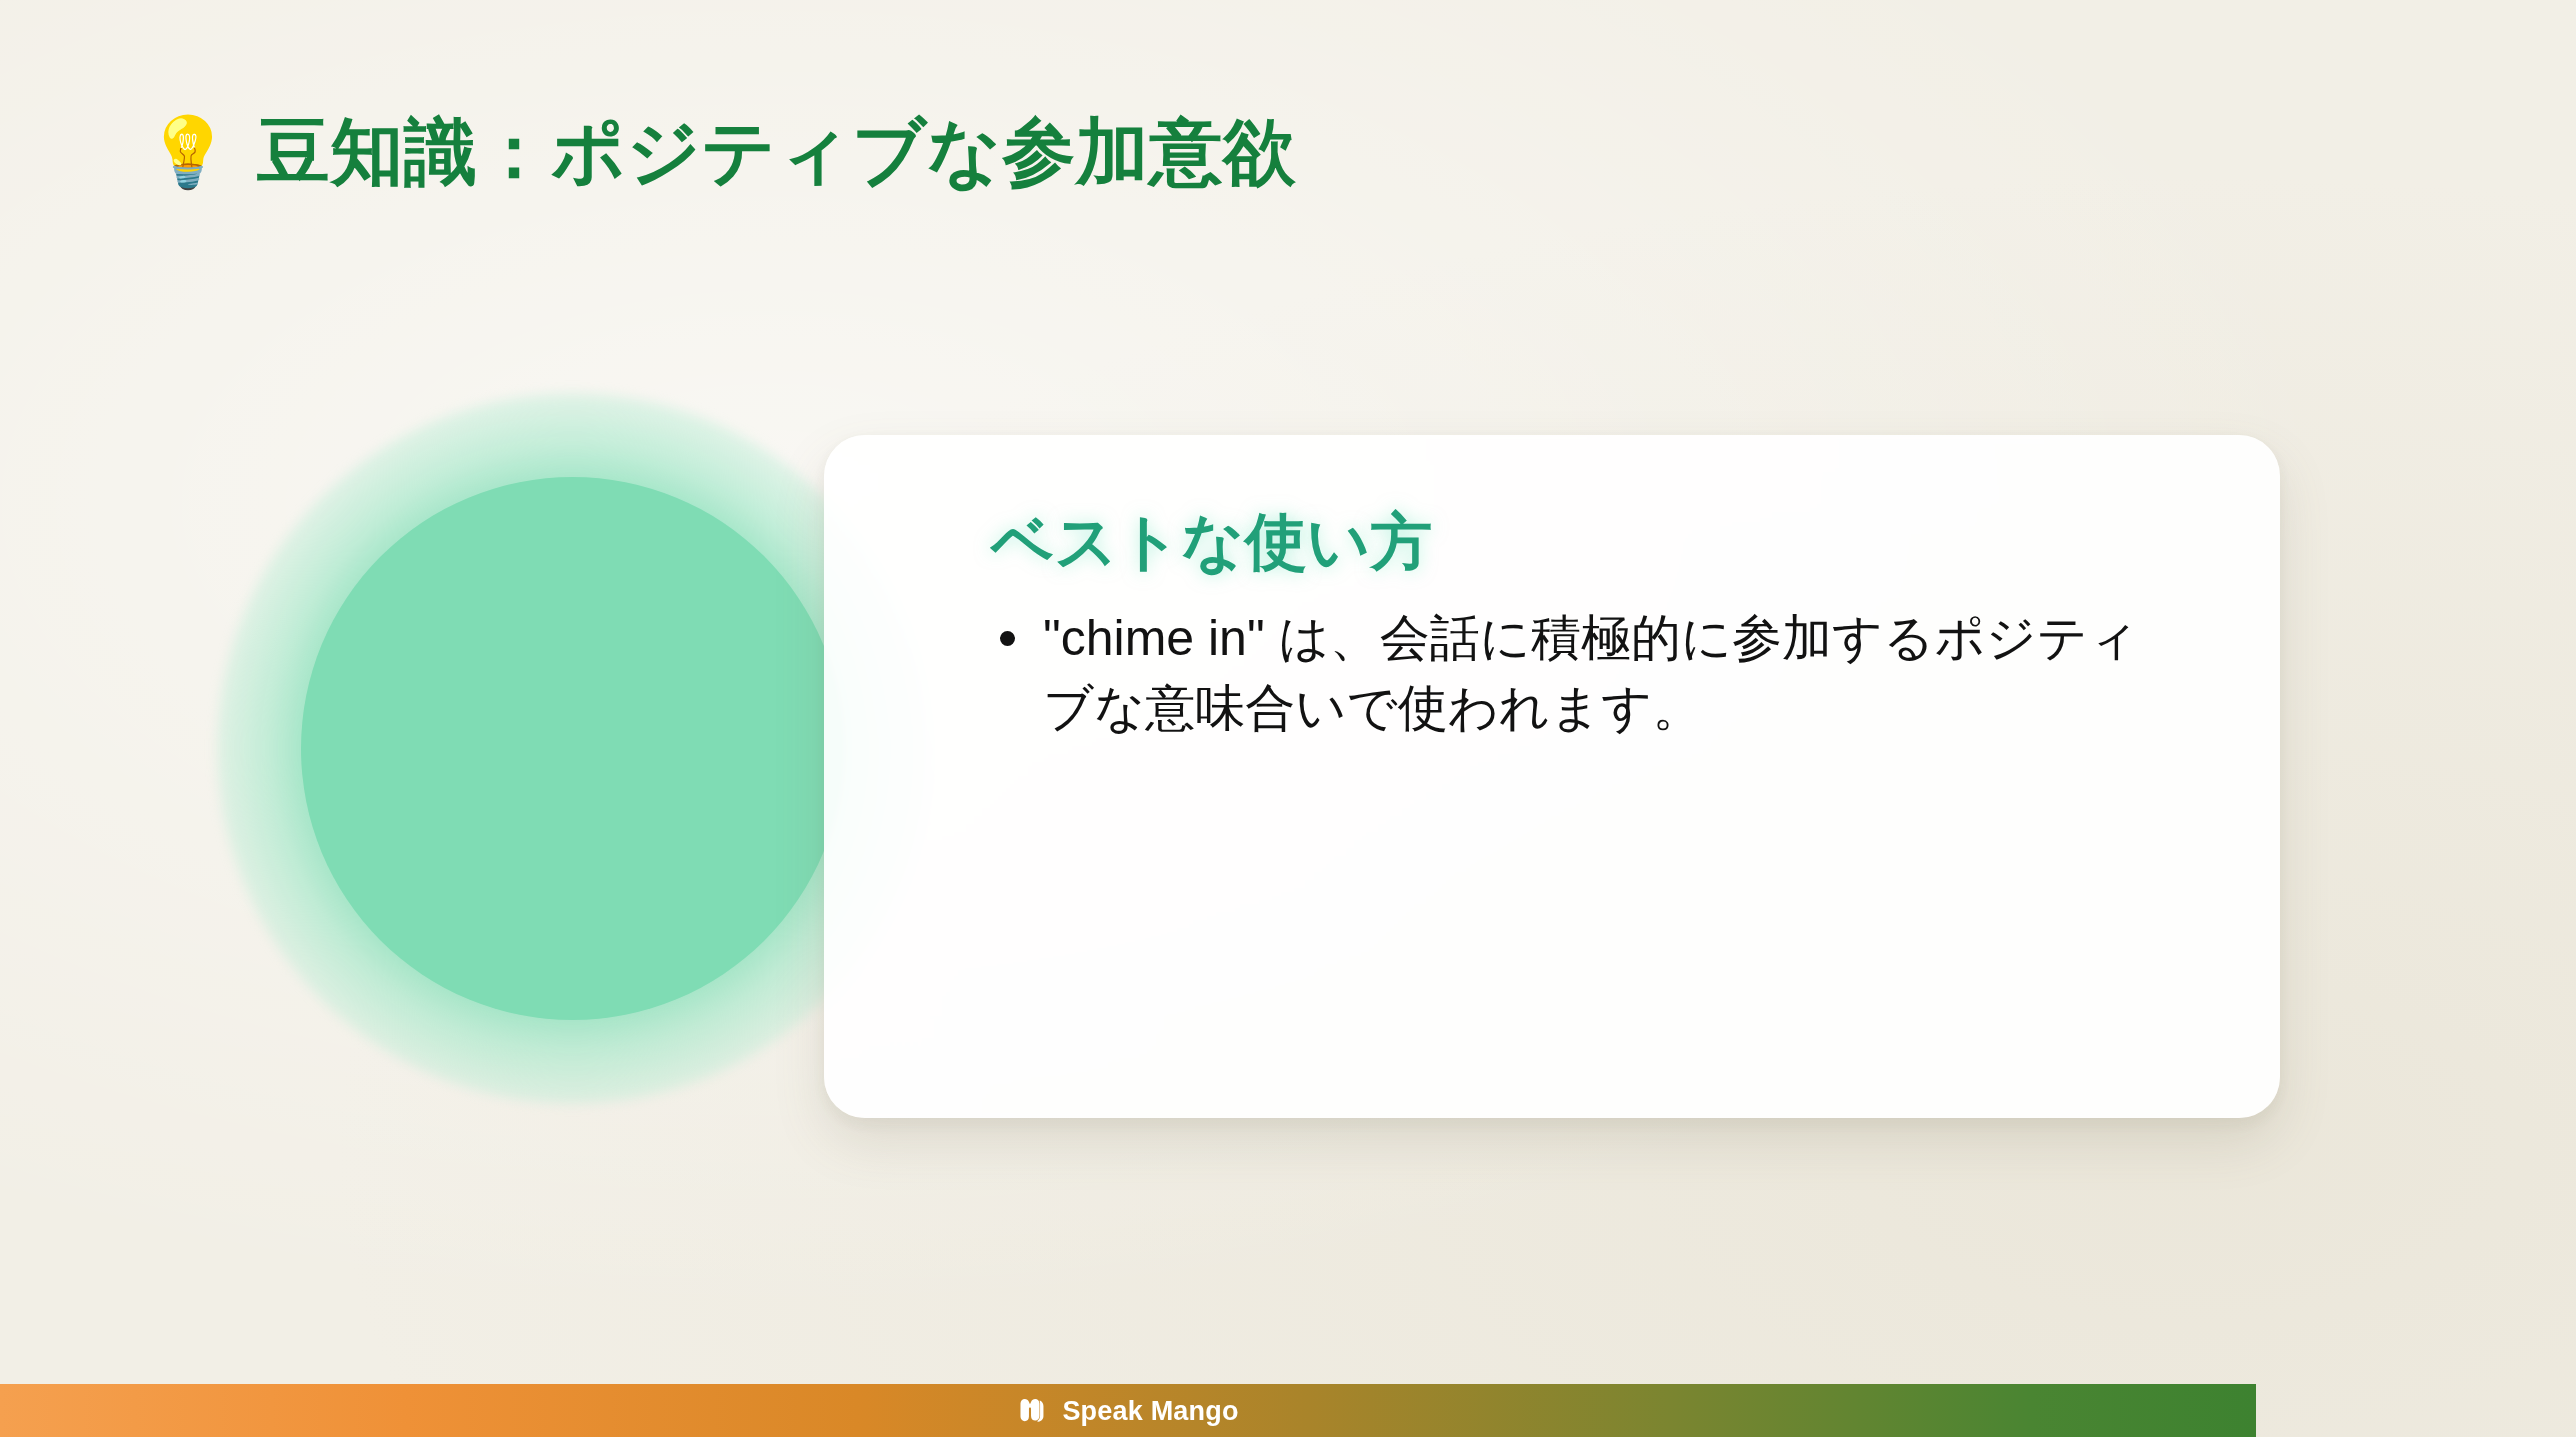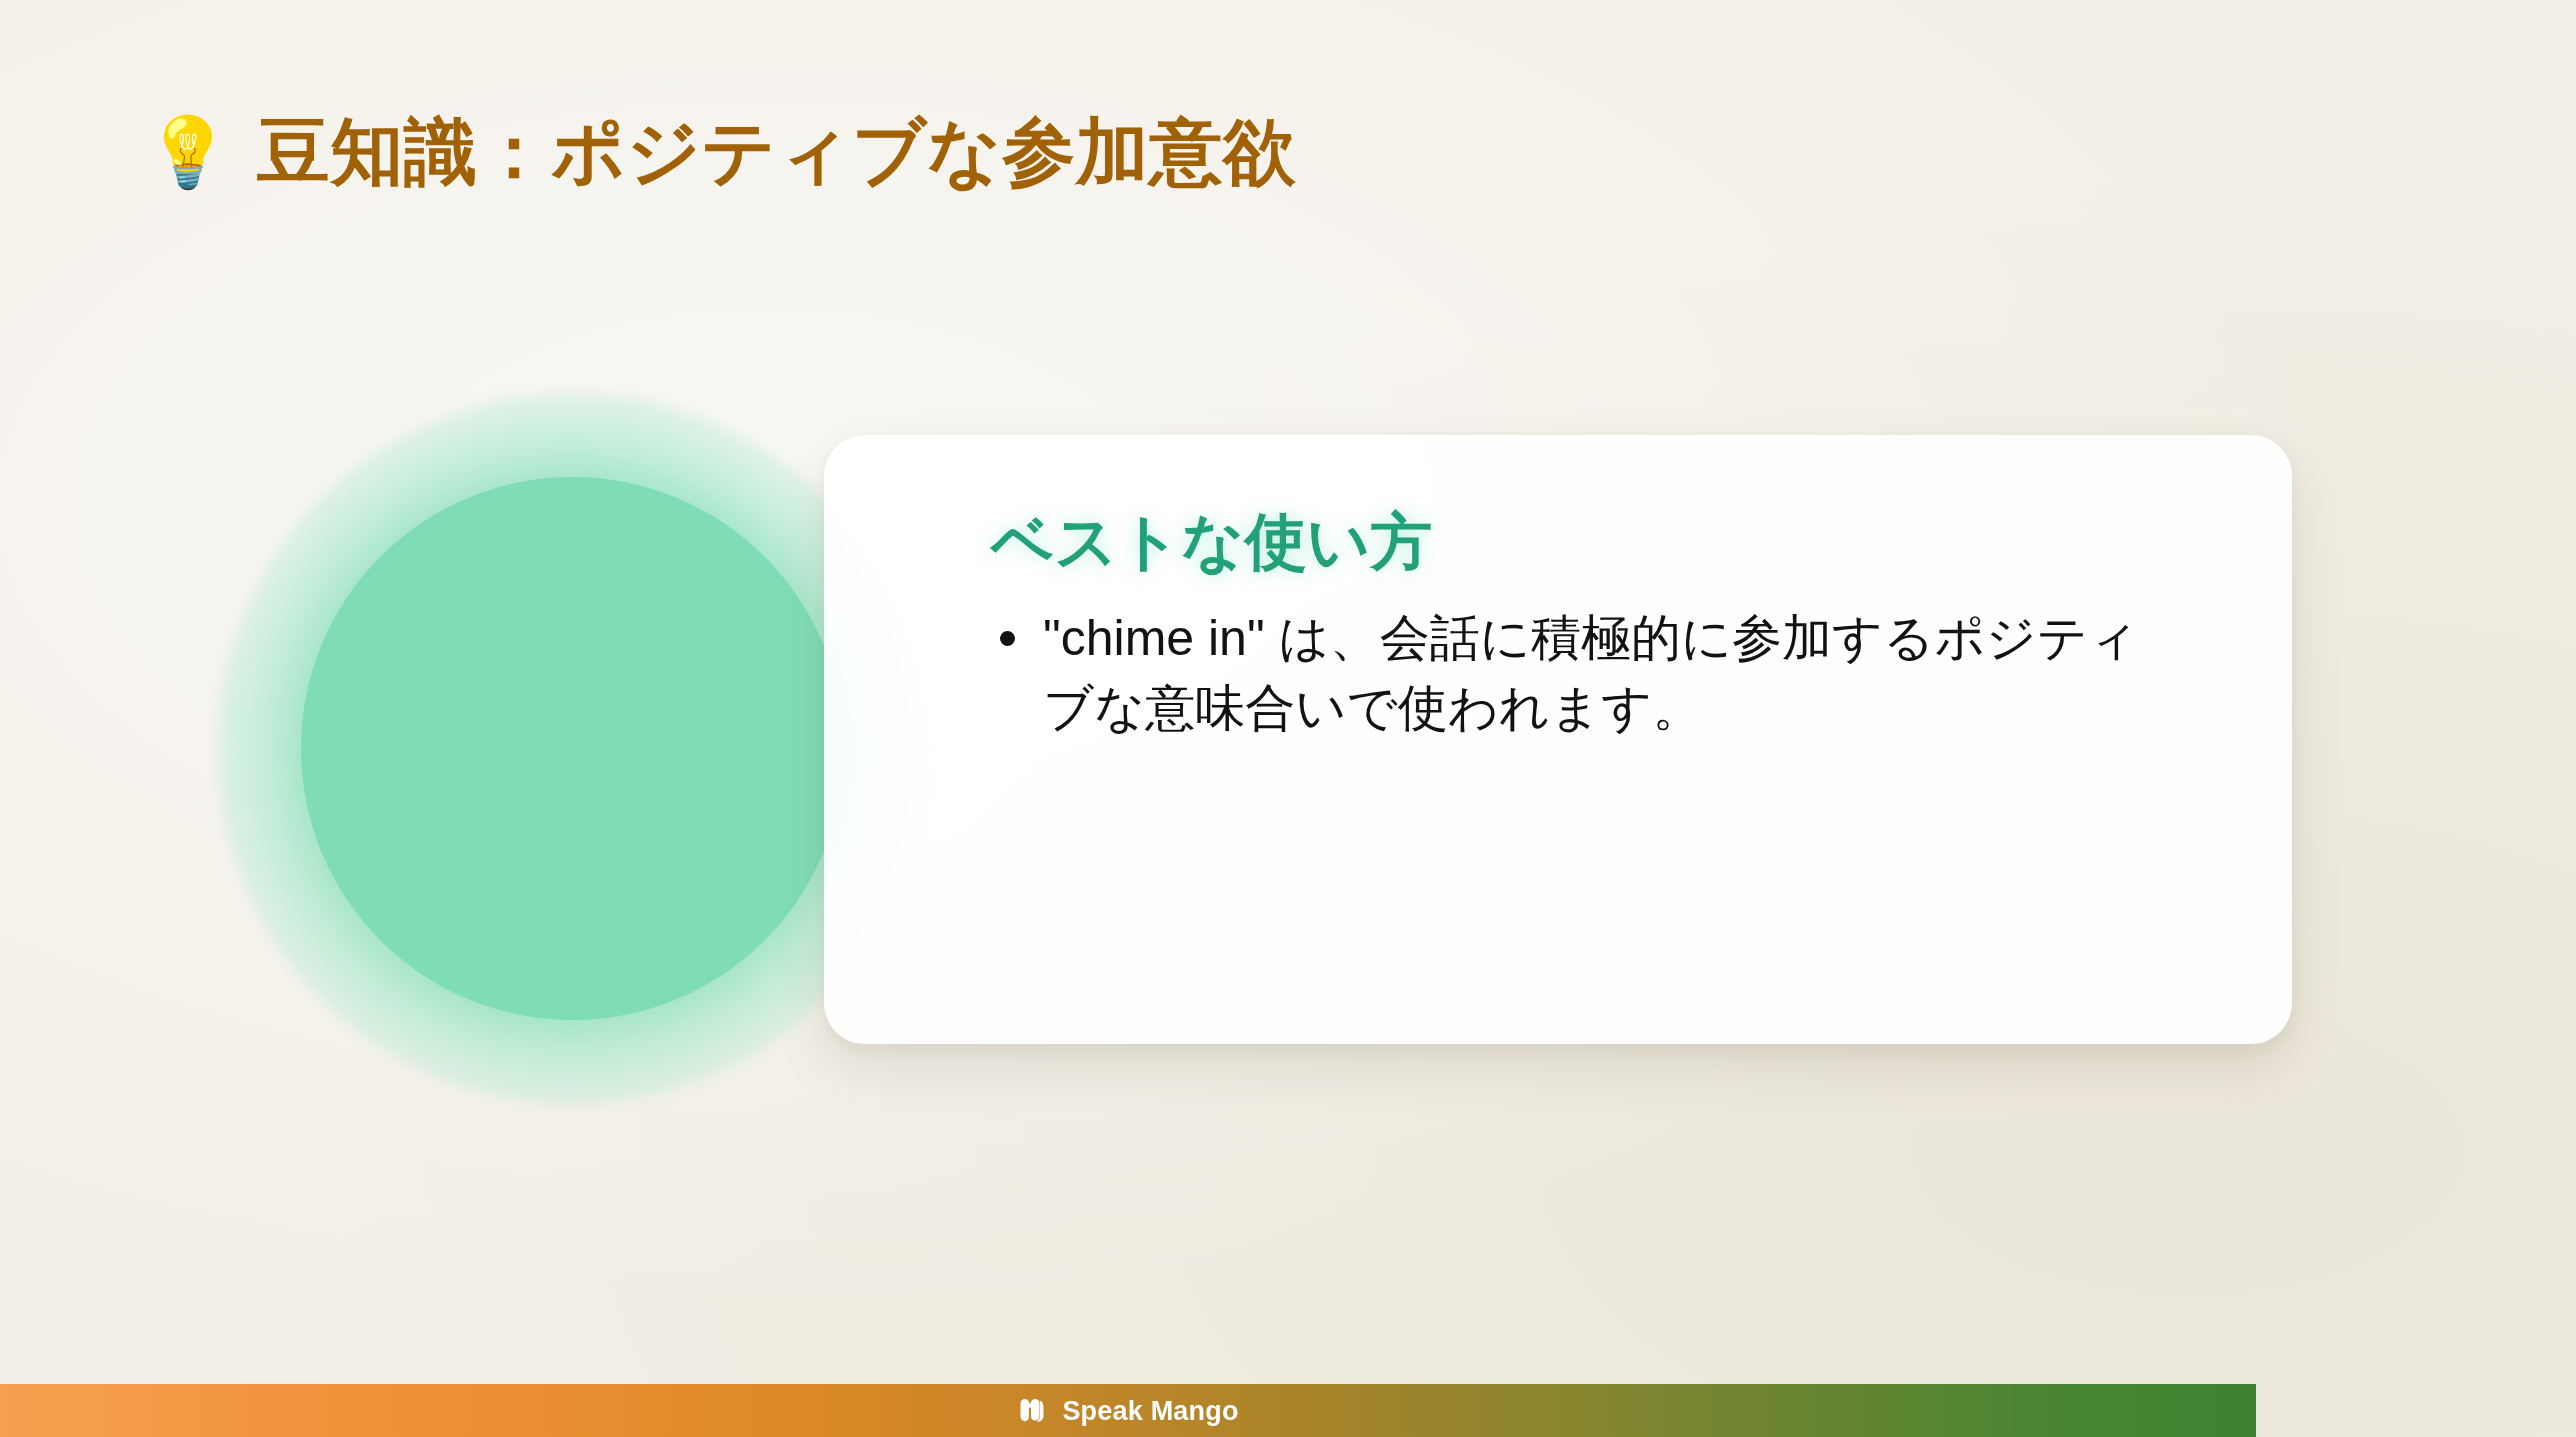--- a/index.html
+++ b/index.html
@@ -42,21 +42,21 @@
   #title-emoji {
     font-family: "DejaVu Sans", sans-serif;
     font-size: 69px;
     line-height: 1;
     filter: saturate(1.05);
   }
   #title-text {
     font-size: 73px;
     font-weight: 700;
     letter-spacing: 0.5px;
-    color: #a16207;
+    color: #15803d;
     line-height: 1.1;
   }
 
   
   #mint-glow {
     position: absolute;
     left: 217px;
     top: 393px;
     width: 711px;
     height: 711px;
@@ -79,27 +79,26 @@
     border-radius: 50%;
     background: #7fdcb4;
   }
 
   
   #card {
     position: absolute;
     left: 824px;
     top: 435px;
     width: 1456px;
-    height: 609px;
+    height: 683px;
     border-radius: 41px;
     background: rgba(255,255,255,0.93);
     box-shadow: 0 24px 51px rgba(120,110,90,0.16),
                 0 5.6px 15px rgba(120,110,90,0.08);
     backdrop-filter: blur(1.9px);
-    padding-left: 12px;
   }
   #card-inner {
     position: absolute;
     left: 167px;
     top: 70px;
     right: 112px;
   }
 
   #card-heading {
     font-size: 62px;

